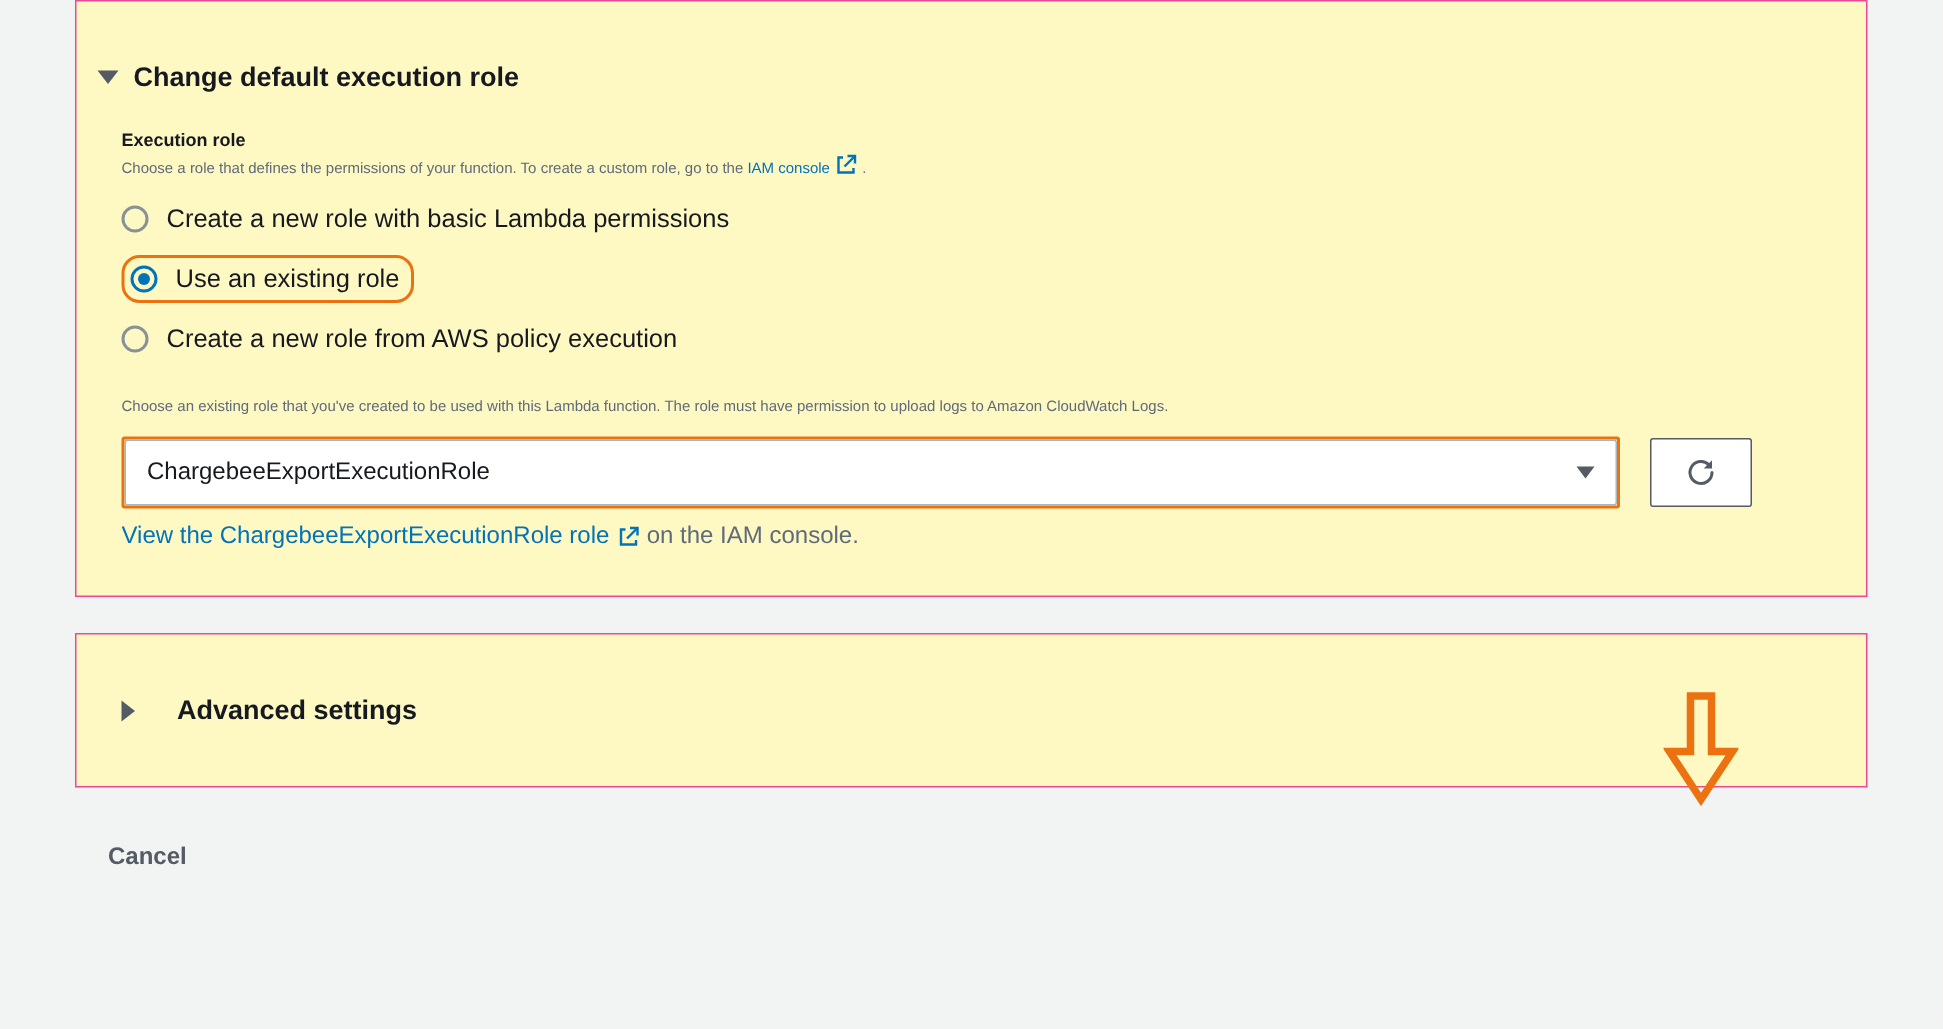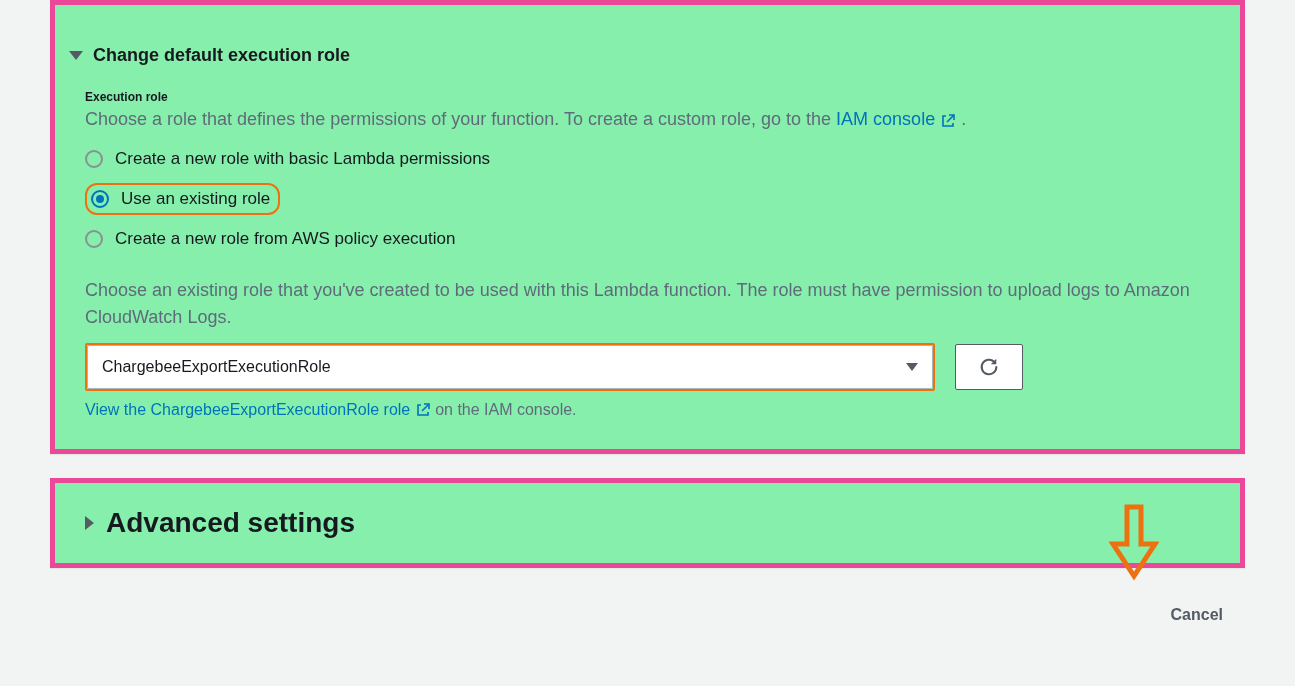--- a/index.html
+++ b/index.html
@@ -10,22 +10,22 @@
     color: #16191f;
     font-size: 14px;
   }
   .page {
     width: 1295px;
     min-height: 686px;
     box-sizing: border-box;
     padding: 0 50px 30px 50px;
   }
   .panel {
-    background: #86efac;
-    border: 5px solid #ec4899;
+    background: #fef9c3;
+    border: 1px solid #ec4899;
     box-shadow: 0 1px 1px rgba(0,0,0,0.05);
     padding: 0;
   }
   .panel + .panel { margin-top: 24px; }
   .panel-spacer-top { height: 28px; }
   .panel-content { padding: 0 30px 30px 30px; }
   .collapsible-header {
     display: flex;
     align-items: center;
     gap: 10px;
@@ -52,21 +52,21 @@
     border-bottom: 7px solid transparent;
     border-left: 9px solid #545b64;
   }
   .section-title {
     font-size: 12px;
     font-weight: 700;
     color: #16191f;
     margin: 8px 0 2px 0;
   }
   .help-text {
-    font-size: 18px;
+    font-size: 10px;
     color: #5f6b7a;
     margin: 0 0 12px 0;
     line-height: 1.5;
   }
   a.link {
     color: #0073bb;
     text-decoration: none;
   }
   .external-icon {
     display: inline-block;
@@ -113,21 +113,21 @@
     align-items: center;
     gap: 20px;
     margin-bottom: 10px;
   }
   .select-wrap {
     flex: 0 0 auto;
     border: 2px solid #ec7211;
     border-radius: 2px;
   }
   .pseudo-select {
-    width: 846px;
+    width: 995px;
     height: 44px;
     box-sizing: border-box;
     border: 1px solid #aab7b8;
     border-radius: 2px;
     display: flex;
     align-items: center;
     justify-content: space-between;
     padding: 0 14px;
     font-size: 16px;
     color: #16191f;
@@ -157,29 +157,28 @@
   }
   
   .adv-header {
     display: flex;
     align-items: center;
     gap: 12px;
     padding: 24px 30px;
     cursor: pointer;
   }
   .adv-header h2 {
-    margin: 0;
-    font-size: 28px;
+    margin: 16px;
+    font-size: 18px;
     font-weight: 700;
     color: #16191f;
   }
   
   .footer {
     display: flex;
-    justify-content: flex-end;
     align-items: center;
     margin-top: 26px;
     position: relative;
   }
   .btn {
     height: 42px;
     padding: 0 22px;
     font-size: 16px;
     font-weight: 700;
     border-radius: 2px;

